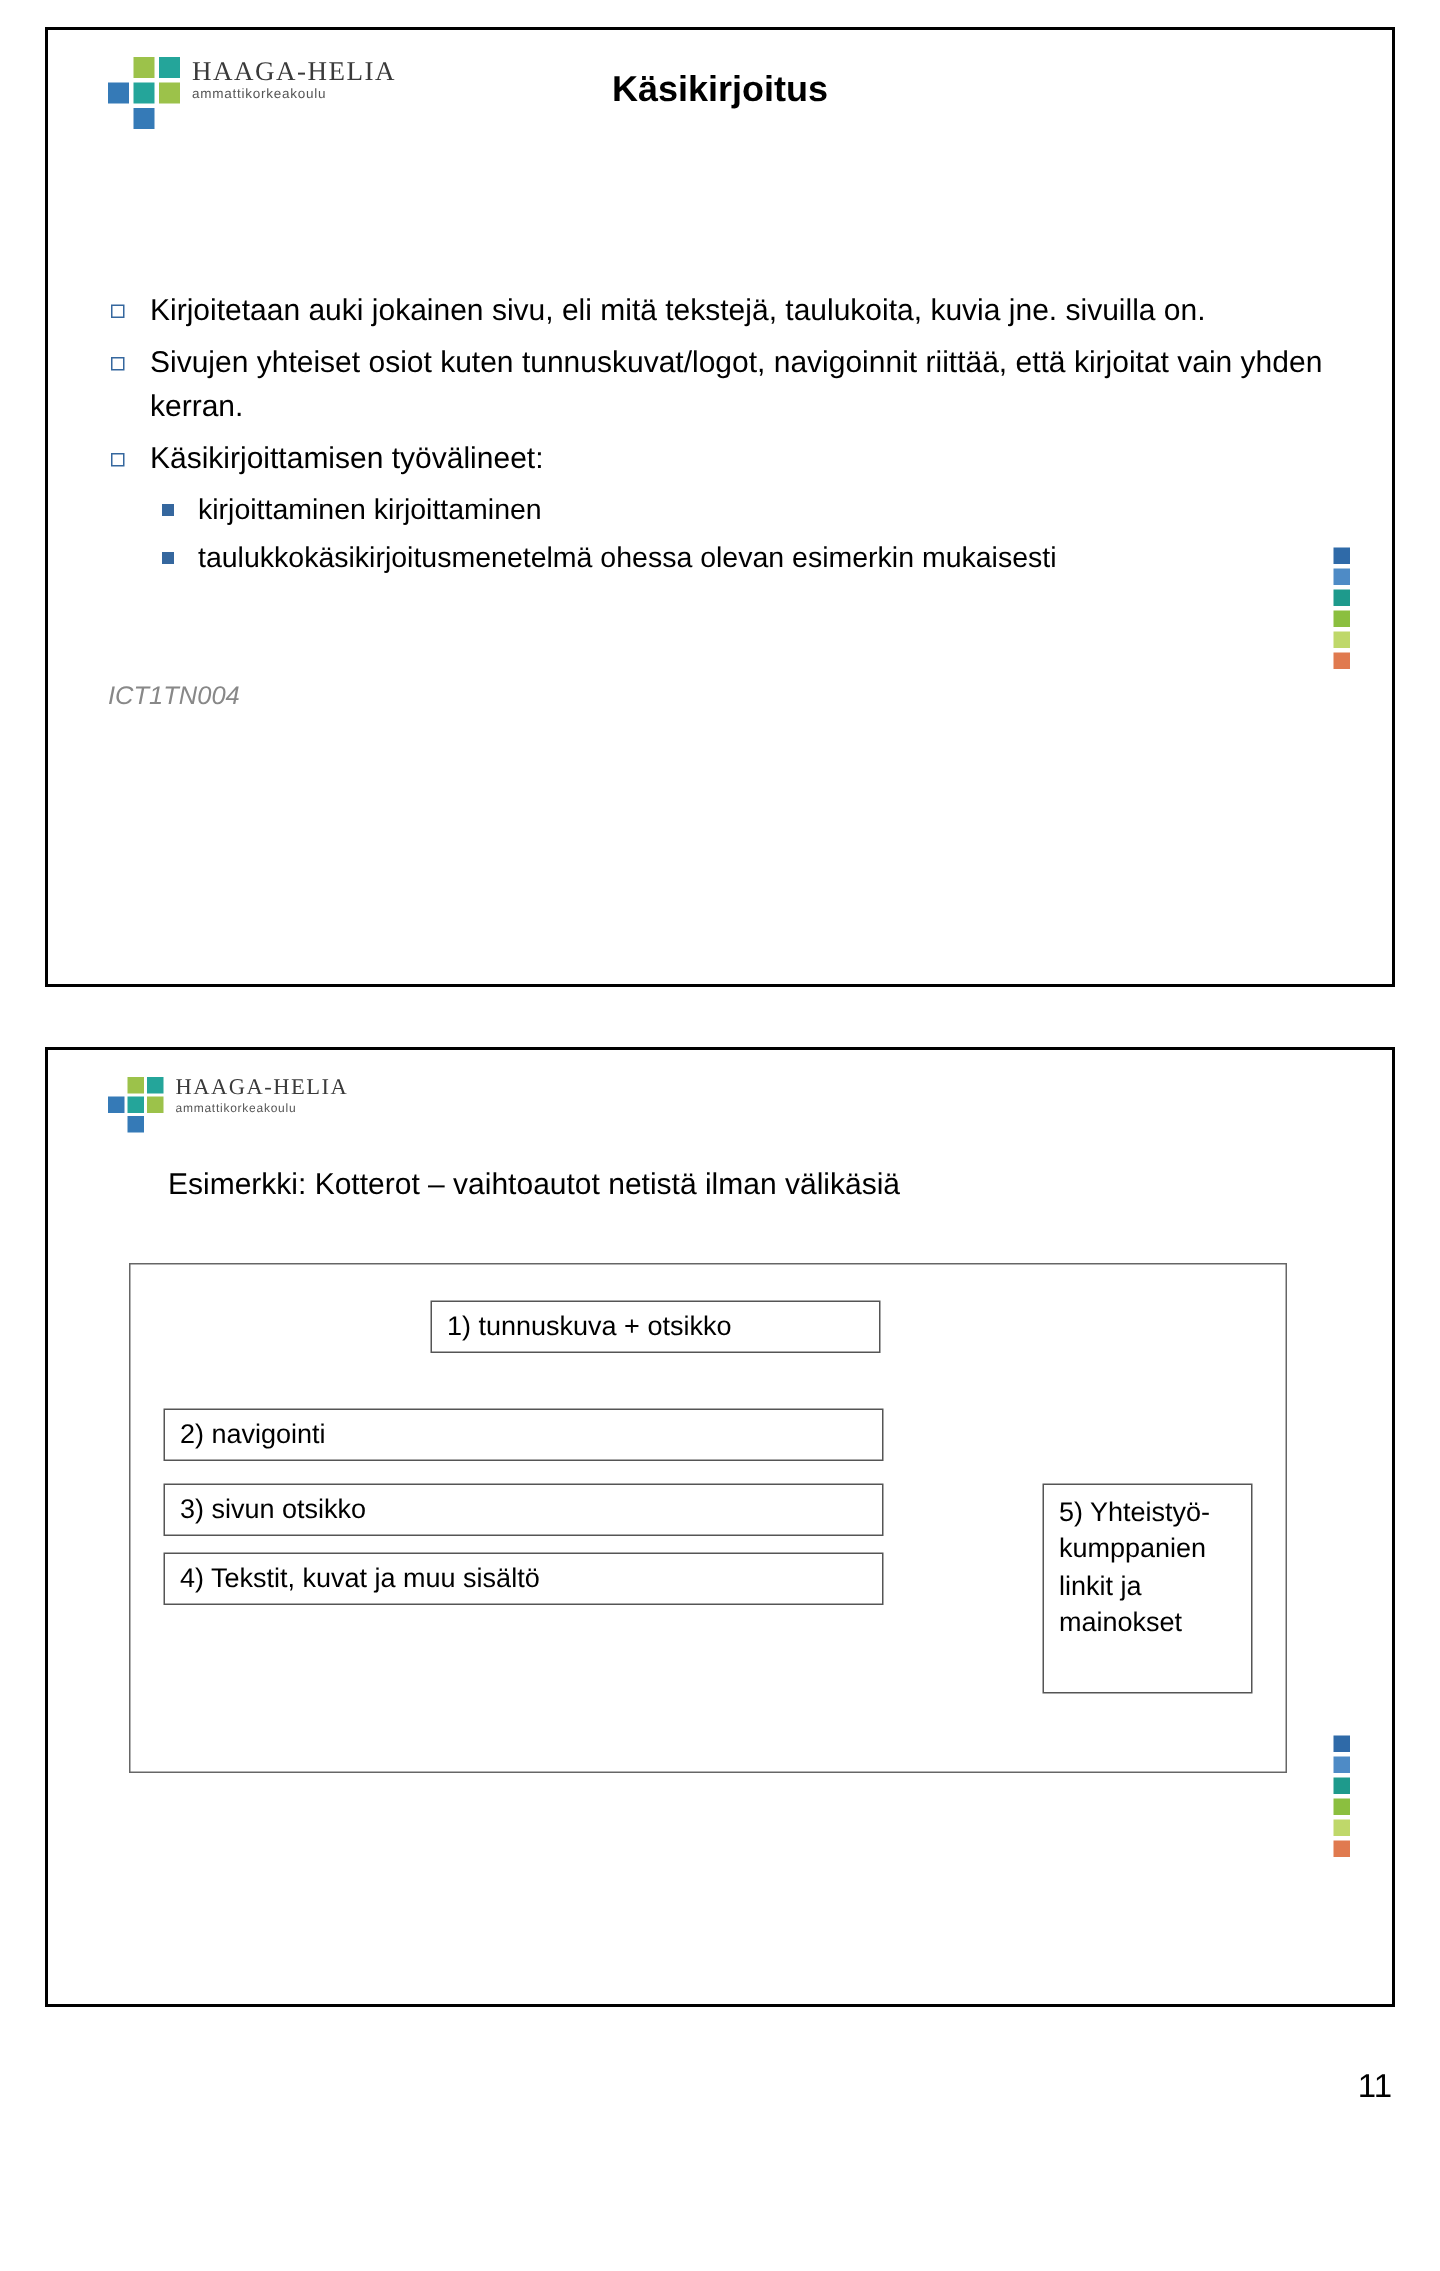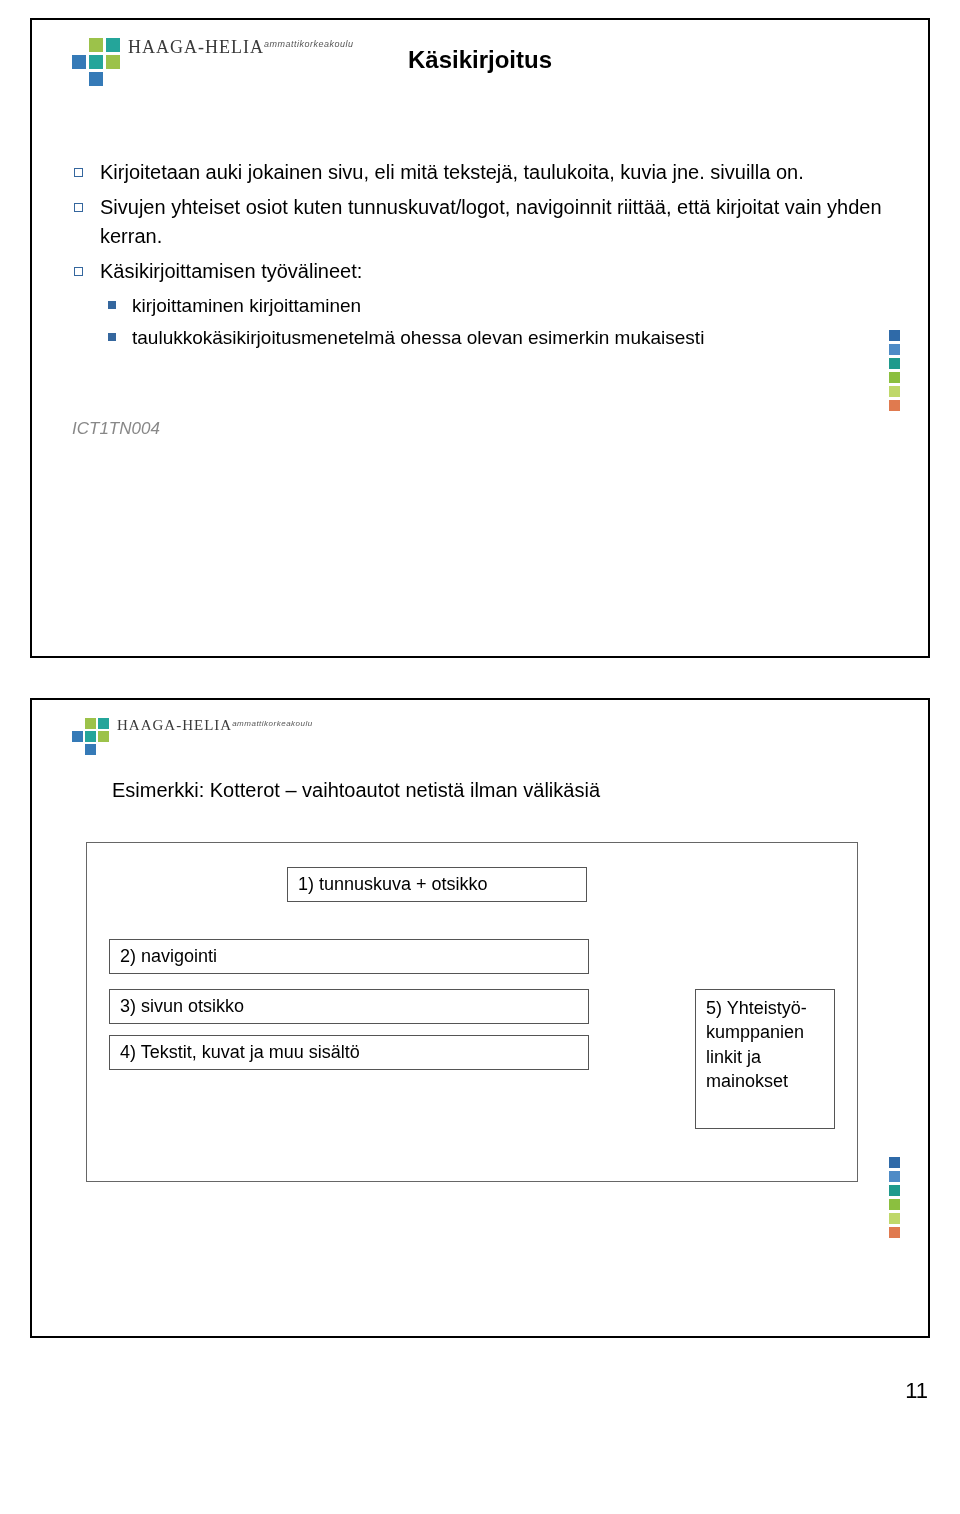--- a/index.html
+++ b/index.html
@@ -38,57 +38,56 @@
     grid-auto-rows: 14px;
     gap: 3px;
   }
   .sq { width:14px; height:14px; }
   .sq.teal   { background:#24a59a; }
   .sq.blue   { background:#357ab7; }
   .sq.lime   { background:#9cc24a; }
   .sq.empty  { background:transparent; }
   .logo-text {
     display:flex;
-    flex-direction:row;
+    flex-direction:column;
     line-height:1;
   }
   .logo-name {
     font-family: Georgia, "Times New Roman", serif;
     font-weight:400;
     font-size:18px;
     letter-spacing:1px;
     color:#3a3a3a;
   }
   .logo-sub {
     font-size:9px;
     letter-spacing:0.5px;
     color:#555;
     margin-top:2px;
-    font-style:italic;
   }
   .logo-small .logo-squares {
     grid-template-columns: repeat(3, 11px);
     grid-auto-rows:11px;
     gap:2px;
   }
   .logo-small .sq { width:11px; height:11px; }
   .logo-small .logo-name { font-size:15px; }
   .logo-small .logo-sub { font-size:8px; }
   
   .slide-title {
     position:absolute;
     top:26px;
     left:50%;
     transform:translateX(-50%);
     font-size:24px;
     font-weight:700;
   }
   
   .bullets {
-    margin-top:72px;
+    margin-top:107px;
     font-size:20px;
     line-height:1.45;
   }
   .b1 {
     position:relative;
     padding-left:28px;
     margin-bottom:6px;
   }
   .b1::before {
     content:"";

